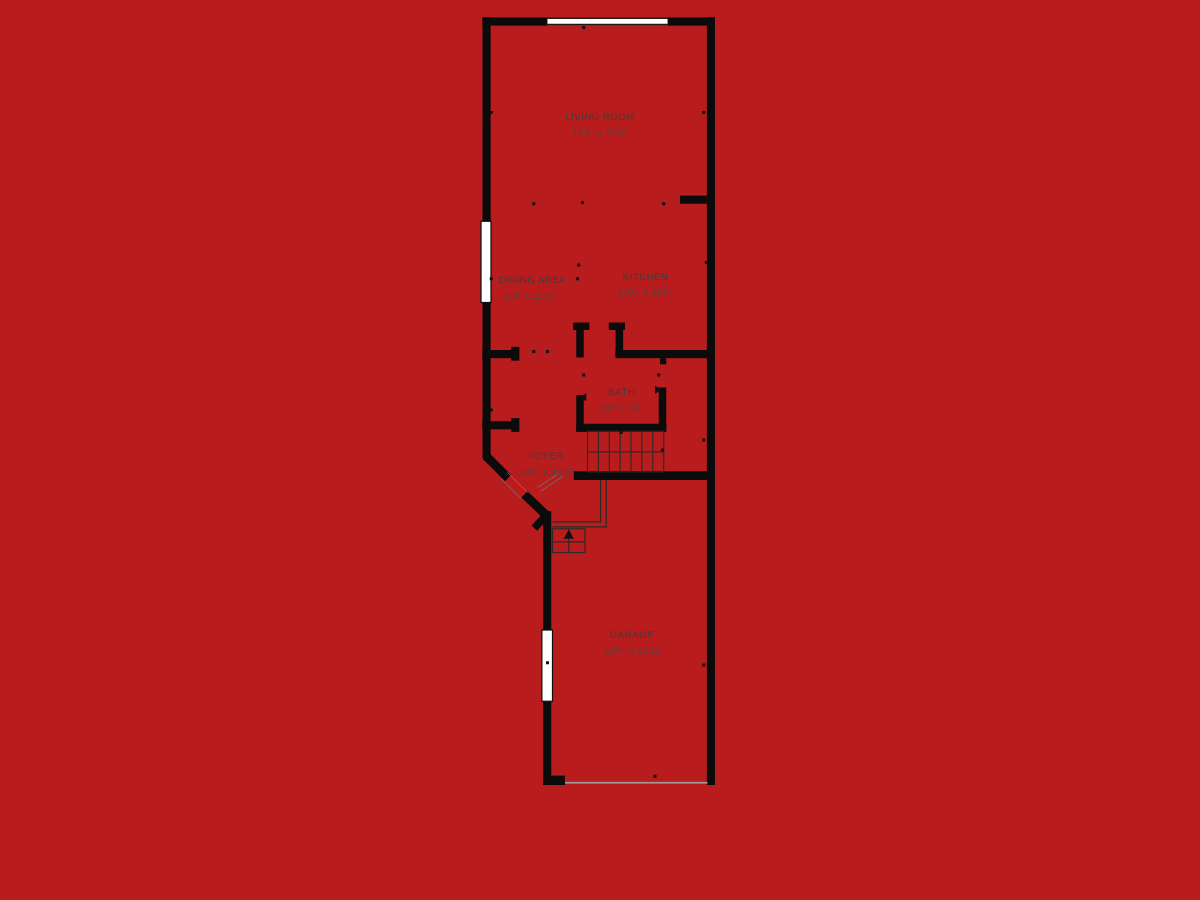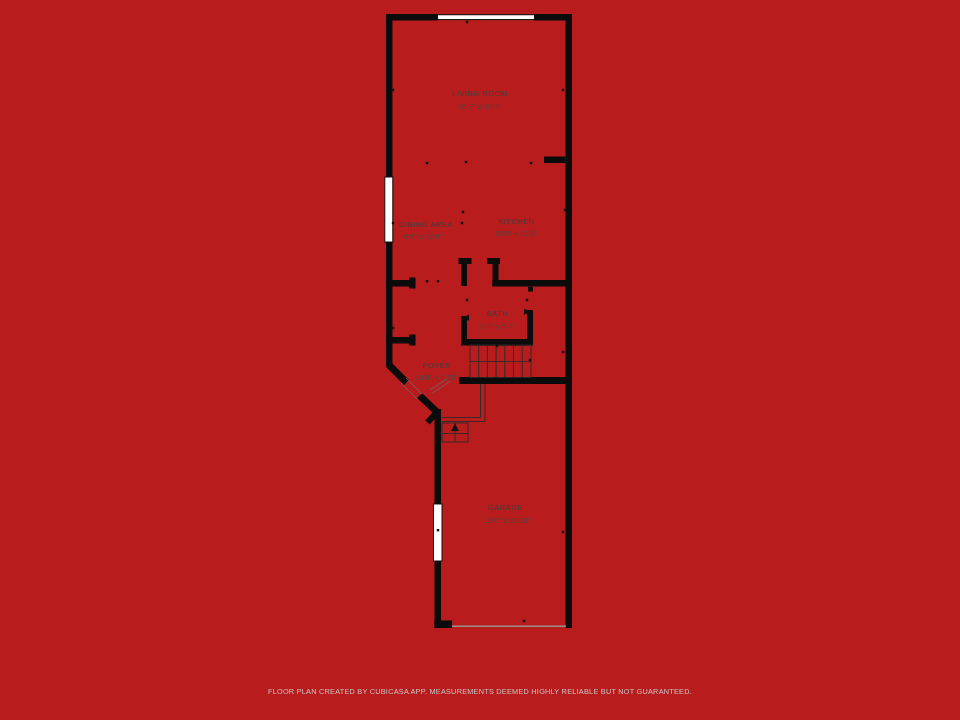--- a/index.html
+++ b/index.html
@@ -164,14 +164,13 @@
         <text class="room-name" x="437" y="367.5">FOYER</text>
         <text class="room-dims" x="437" y="380">16'8" x 12'0"</text>
       </g>
       <g>
         <text class="room-name" x="505.5" y="510">GARAGE</text>
         <text class="room-dims" x="507.5" y="522.5">12'0" x 22'11"</text>
       </g>
     </g>
   </svg>
 
-  <div id="footer-disclaimer">FLOOR PLAN CREATED BY CUBICASA APP. MEASUREMENTS DEEMED HIGHLY RELIABLE BUT NOT GUARANTEED.</div>
 </div>
 
 </body></html>

